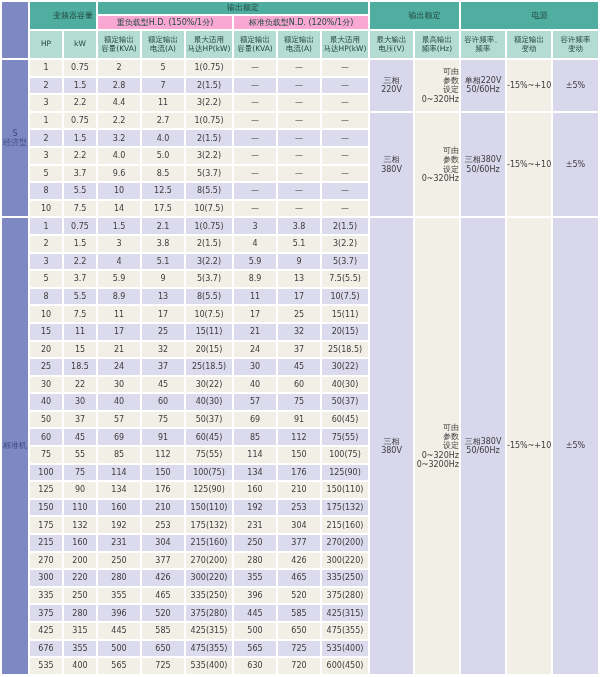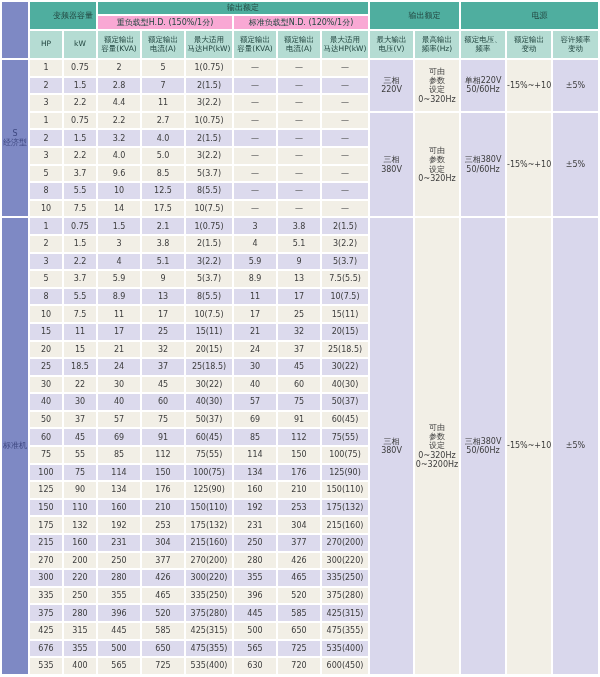--- a/index.html
+++ b/index.html
@@ -11,21 +11,21 @@
   thead th{font-size:8px;color:#234741;}
   .group{background:#4fae9f;padding-left:20px;}
   .sub{background:#f9a8d4;}
   .colhead{background:#b5dcd3;font-size:7.5px;white-space:pre-line;}
   .corner{background:#7e89c4;}
   .seclabel{background:#7e89c4;color:#3d4780;font-size:8px;white-space:pre-line;}
   tbody td{font-size:8px;}
   .c{background:#f2efe6;}
   .l{background:#dcdaed;}
   .mc-l{background:#d9d7ec;white-space:pre-line;font-size:8px;}
-  .mc-c{background:#f2efe6;white-space:pre-line;font-size:8px;}
+  .mc-c{background:#f2efe6;white-space:pre-line;font-size:8px;text-align:right;}
   .dash{color:#555;}
   thead tr.r1{height:12px;}
   thead tr.r2{height:13px;}
   thead tr.r3{height:27px;}
   tbody tr{height:15.6px;}
 </style>
 </head>
 <body>
 
 <table>
@@ -69,21 +69,21 @@
       <th class="colhead">额定输出
 容量(KVA)</th>
       <th class="colhead">额定输出
 电流(A)</th>
       <th class="colhead">最大适用
 马达HP(kW)</th>
       <th class="colhead">最大输出
 电压(V)</th>
       <th class="colhead">最高输出
 频率(Hz)</th>
-      <th class="colhead">额定电压、
+      <th class="colhead">容许频率、
 频率</th>
       <th class="colhead">额定输出
 变动</th>
       <th class="colhead">容许频率
 变动</th>
     </tr>
   </thead>
   <tbody id="tbody">
       <tr>
         <td class="seclabel" rowspan="9">S

